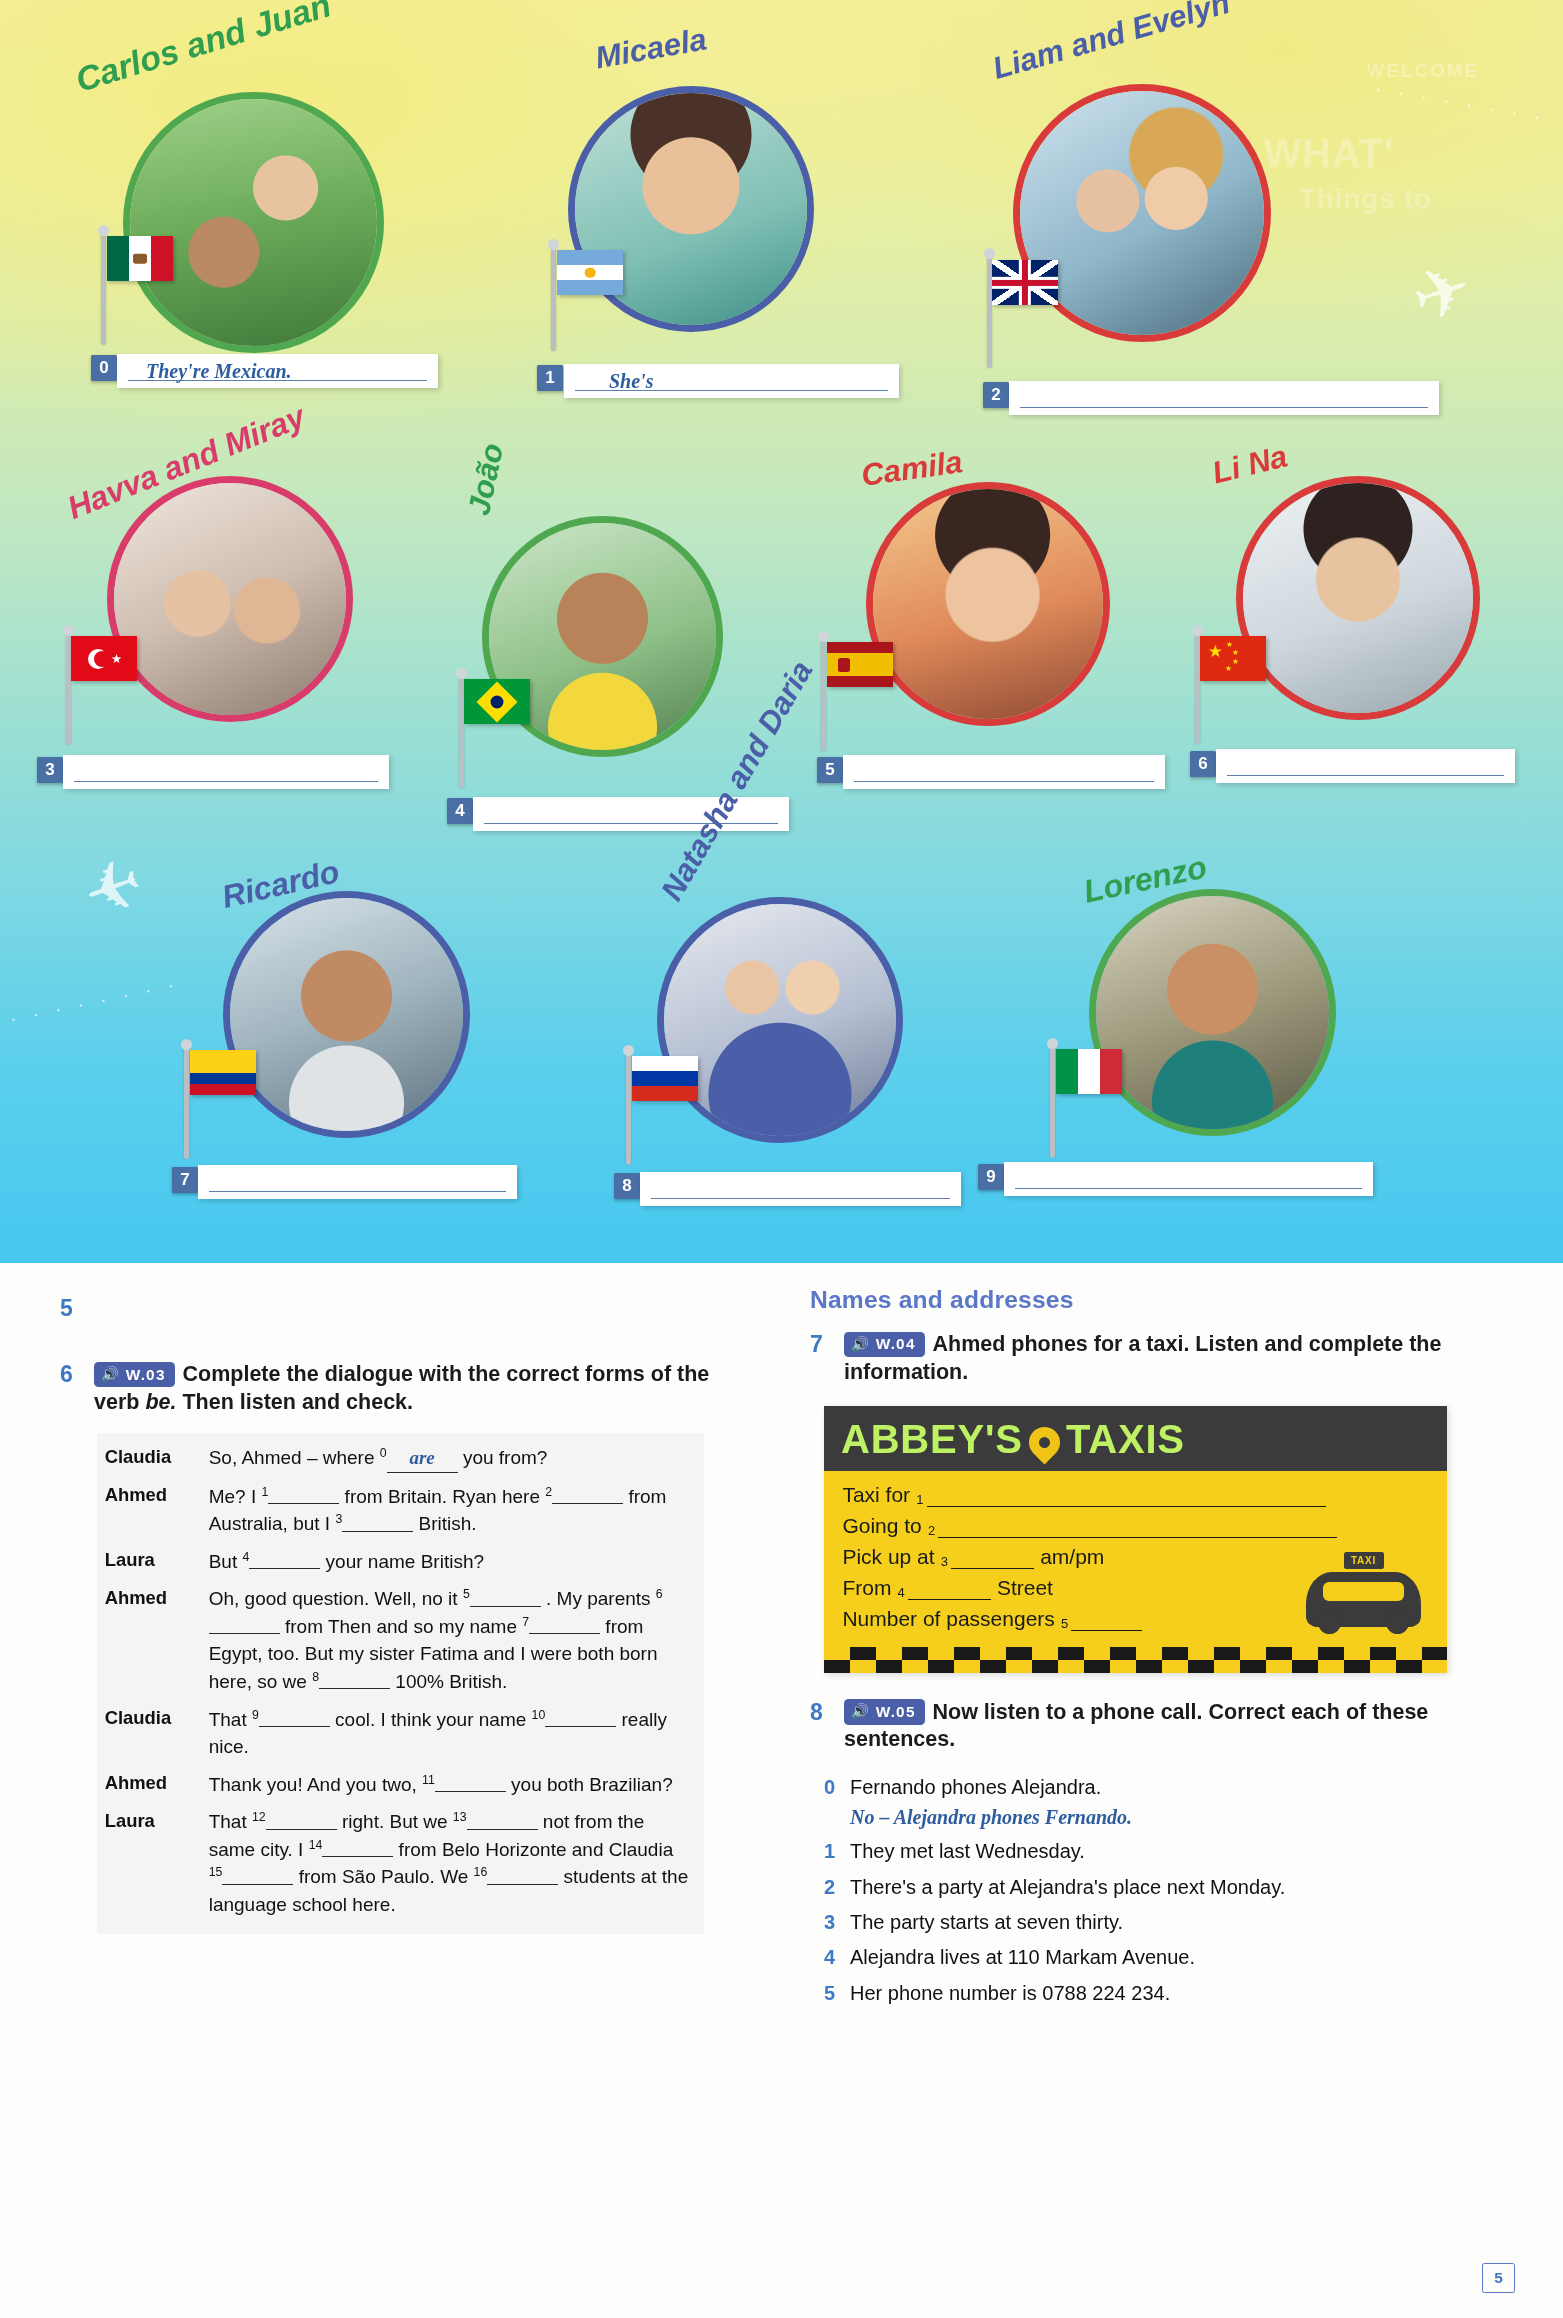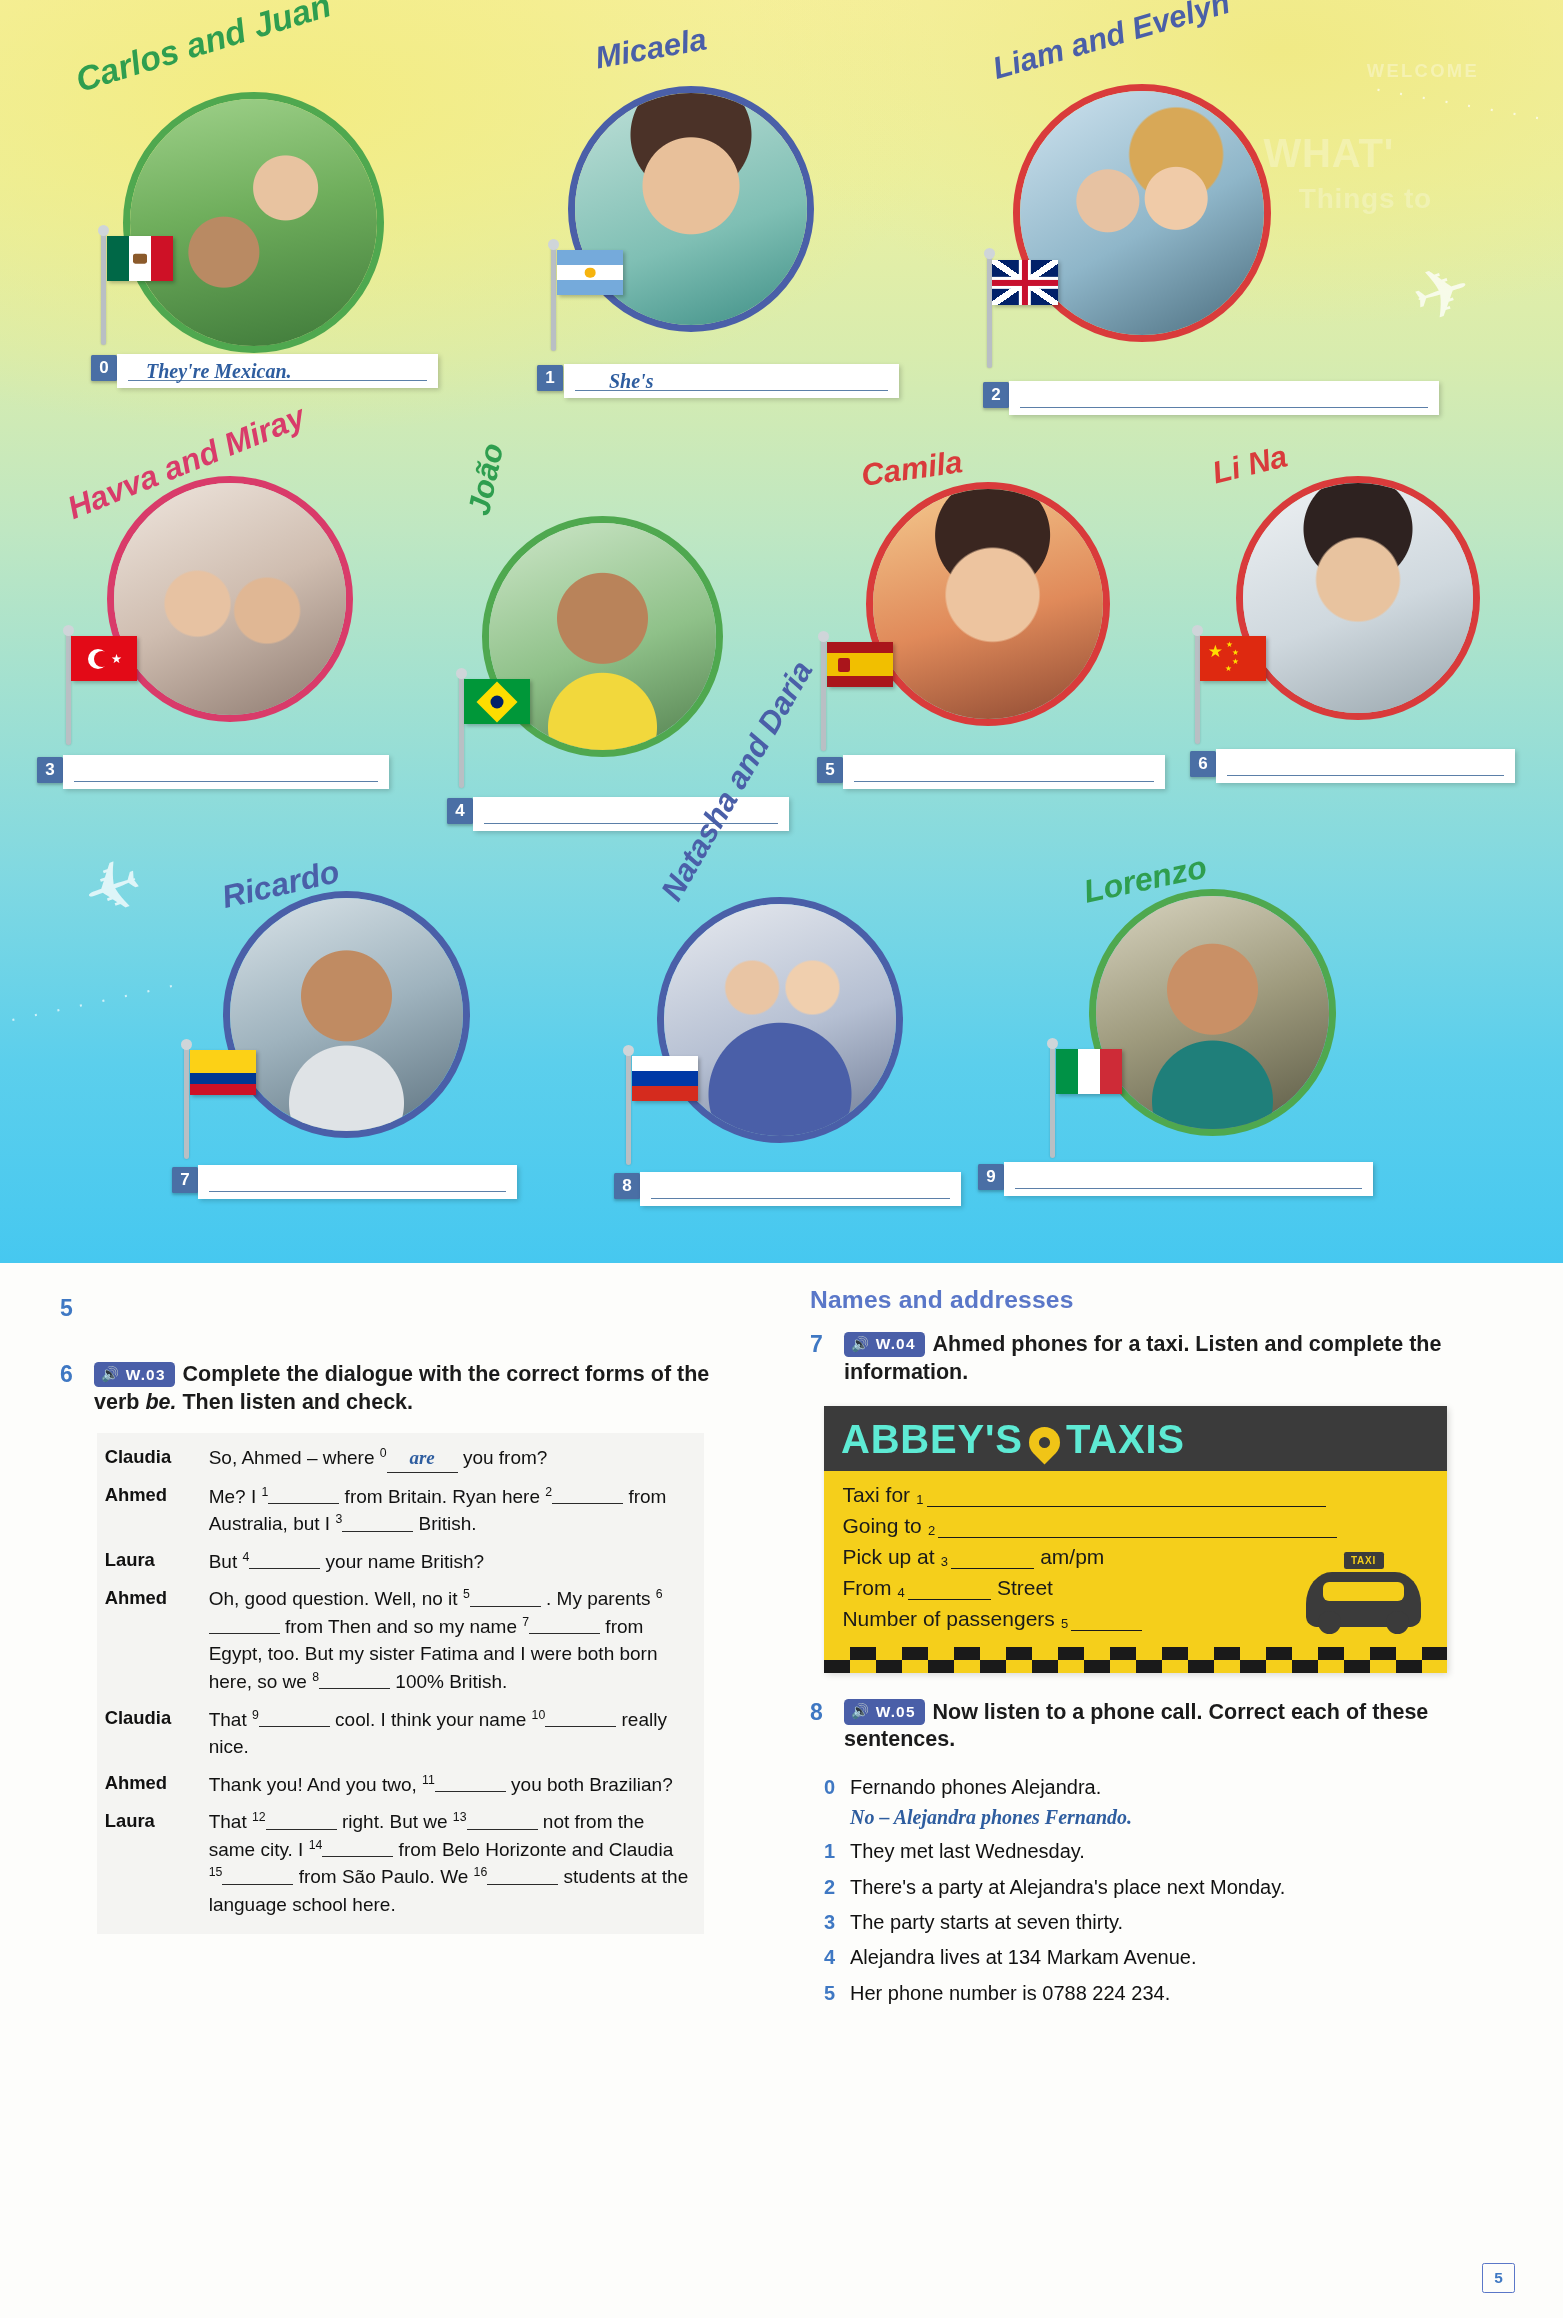--- a/index.html
+++ b/index.html
@@ -255,21 +255,21 @@
     width: 623px;
     box-shadow: 1.5px 2.3px 7px rgba(0,0,0,0.16);
   }
   #taxi-header {
     background: #3b3b3b;
     padding: 10.7px 17px 9.2px;
     display: flex;
     align-items: center;
   }
   #taxi-header .brand {
-    color: #5eead4;
+    color: #bef264;
     font-weight: bold;
     font-size: 40px;
     letter-spacing: 0.8px;
   }
   .pin {
     display: inline-block;
     width: 31px; height: 31px;
     background: #f0c417;
     border-radius: 50% 50% 50% 0;
     transform: rotate(-45deg);
@@ -830,21 +830,21 @@
       <div class="s-row">
         <span class="s-num">2</span>
         <span>There's a party at Alejandra's place next Monday.</span>
       </div>
       <div class="s-row">
         <span class="s-num">3</span>
         <span>The party starts at seven thirty.</span>
       </div>
       <div class="s-row">
         <span class="s-num">4</span>
-        <span>Alejandra lives at 134 Markam Avenue.</span>
+        <span>Alejandra lives at 110 Markam Avenue.</span>
       </div>
       <div class="s-row">
         <span class="s-num">5</span>
         <span>Her phone number is 0788 224 234.</span>
       </div>
     </div>
   </div>
 
   <div id="page-num">5</div>
 </div>

